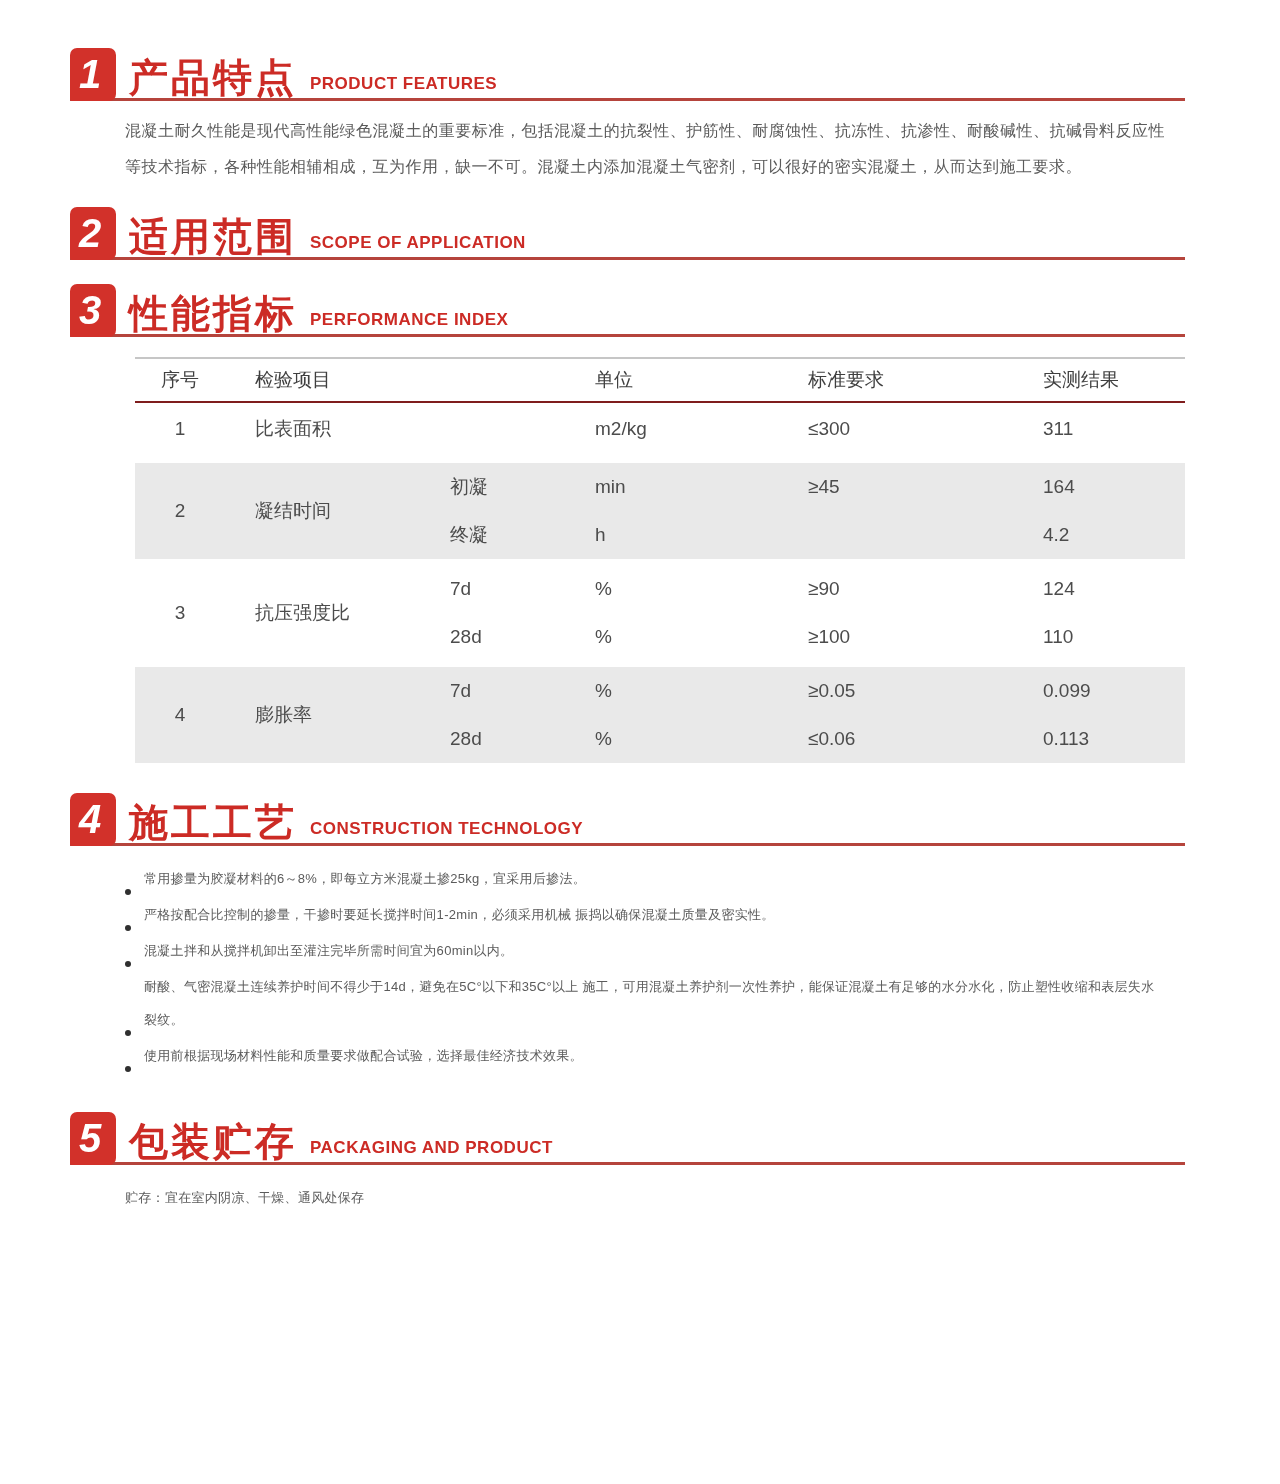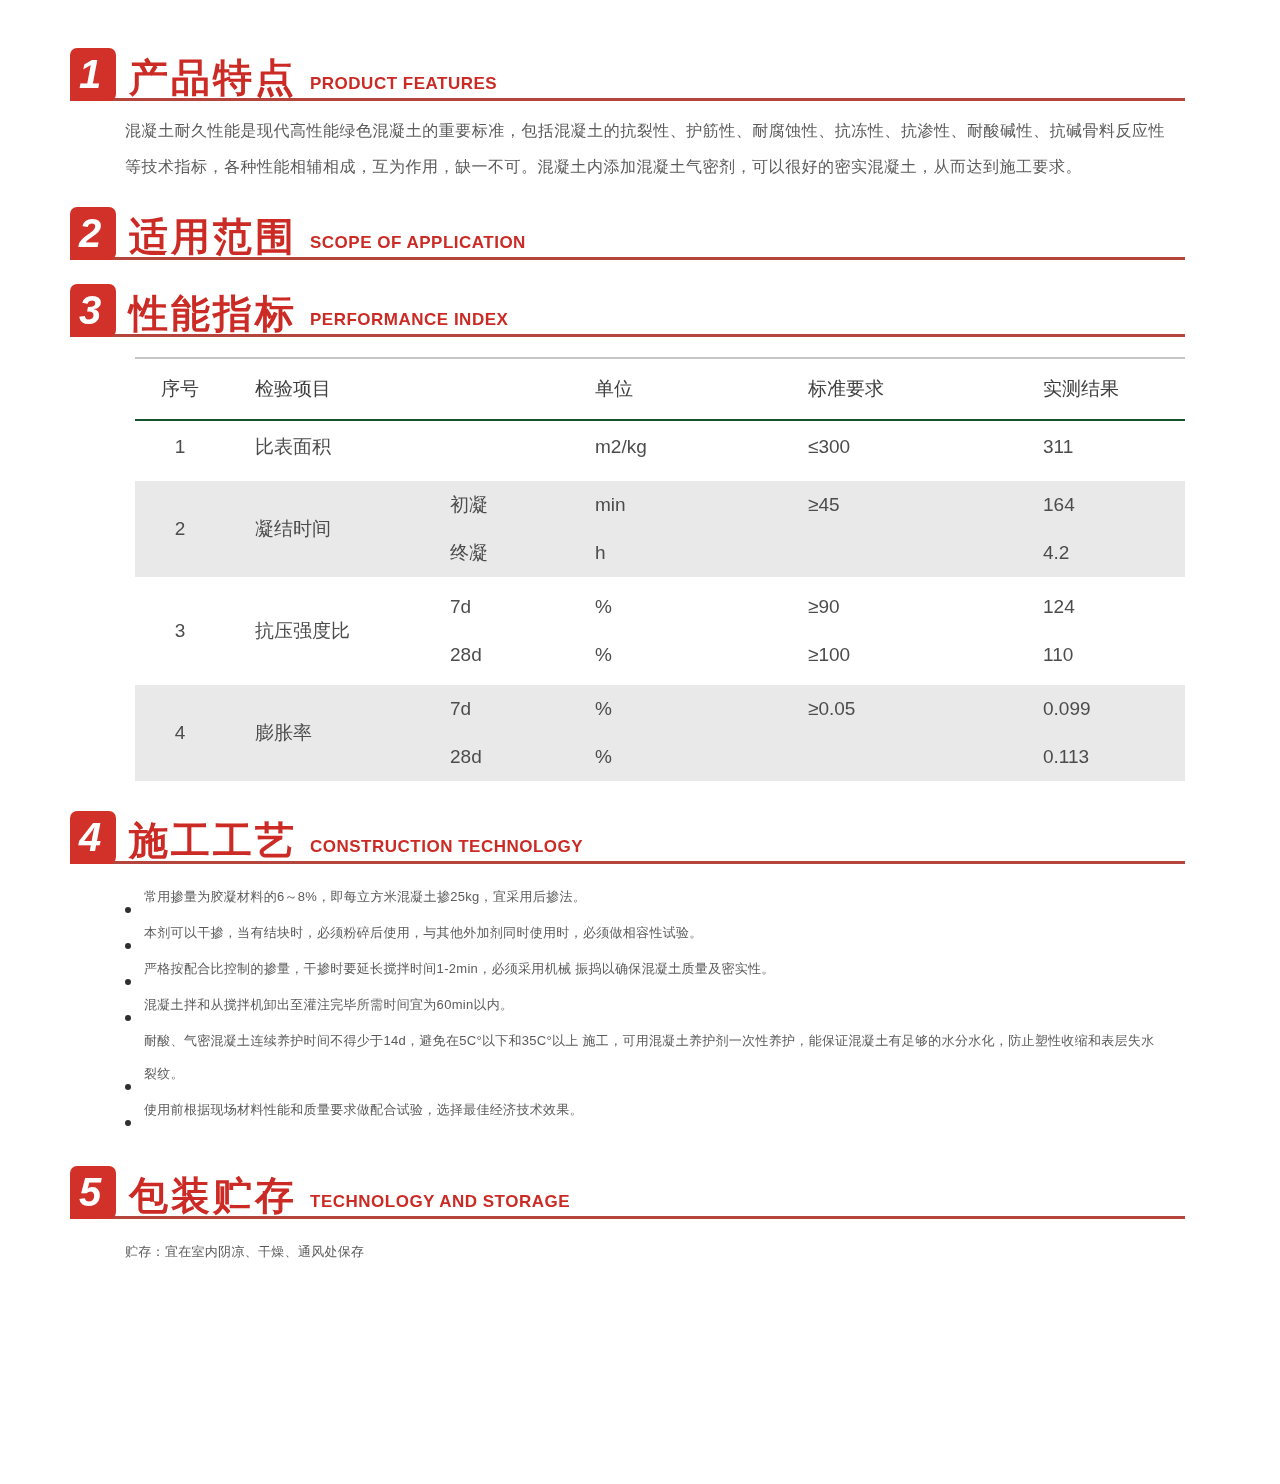--- a/index.html
+++ b/index.html
@@ -60,23 +60,23 @@
   .dot{flex:none;width:6px;height:6px;border-radius:50%;background:#2f2f2f;margin:14px 13px 0 0;}
   .btext{flex:1;letter-spacing:.3px;}
 
   
   .ptable{width:1050px;margin:20px 0 0 65px;font-size:19px;color:var(--table-text);}
   .t-head,.t-row{
     display:grid;
     grid-template-columns:90px 225px 145px 213px 235px 142px;
   }
   .t-head{
-    height:64px;align-items:center;
+    height:46px;align-items:center;
     border-top:2px solid #c6c6c6;
-    border-bottom:2px solid #14532d;
+    border-bottom:2px solid #7f1d1d;
     color:#3f3f3f;
   }
   .t-row.single{height:52px;align-items:center;margin-bottom:8px;}
   .t-row.merged{grid-template-rows:1fr 1fr;height:96px;margin-bottom:6px;}
   .t-row.shaded{background:var(--shade);}
   .cell{display:flex;align-items:center;}
   .c1{grid-column:1;justify-content:center;}
   .c2{grid-column:2;padding-left:30px;}
   .c3{grid-column:3;}
   .c4{grid-column:4;}
@@ -165,42 +165,39 @@
 
       <div class="t-row merged shaded">
         <div class="cell c1 span2">4</div>
         <div class="cell c2 span2">膨胀率</div>
         <div class="cell c3 r1">7d</div>
         <div class="cell c4 r1">%</div>
         <div class="cell c5 r1">≥0.05</div>
         <div class="cell c6 r1">0.099</div>
         <div class="cell c3 r2">28d</div>
         <div class="cell c4 r2">%</div>
+        <div class="cell c5 r2">≤0.06</div>
         <div class="cell c6 r2">0.113</div>
       </div>
     </div>
   </div>
 
   <div class="section sec4">
     <div class="sec-header">
       <div class="sec-num">4</div>
       <div class="sec-title">施工工艺</div>
       <div class="sec-sub">CONSTRUCTION TECHNOLOGY</div>
     </div>
     <ul class="bullets">
       <li class="bullet">
           <span class="dot"></span>
           <span class="btext">常用掺量为胶凝材料的6～8%，即每立方米混凝土掺25kg，宜采用后掺法。</span>
         </li>
       <li class="bullet">
           <span class="dot"></span>
-          <span class="btext">本剂可以干掺，当有结块时，必须粉碎后使用，与其他外加剂同时使用时，必须做相容性试验。</span>
-        </li>
-      <li class="bullet">
-          <span class="dot"></span>
           <span class="btext">严格按配合比控制的掺量，干掺时要延长搅拌时间1-2min，必须采用机械 振捣以确保混凝土质量及密实性。</span>
         </li>
       <li class="bullet">
           <span class="dot"></span>
           <span class="btext">混凝土拌和从搅拌机卸出至灌注完毕所需时间宜为60min以内。</span>
         </li>
       <li class="bullet">
           <span class="dot"></span>
           <span class="btext">耐酸、气密混凝土连续养护时间不得少于14d，避免在5C°以下和35C°以上 施工，可用混凝土养护剂一次性养护，能保证混凝土有足够的水分水化，防止塑性收缩和表层失水裂纹。</span>
         </li>
@@ -208,21 +205,21 @@
           <span class="dot"></span>
           <span class="btext">使用前根据现场材料性能和质量要求做配合试验，选择最佳经济技术效果。</span>
         </li>
     </ul>
   </div>
 
   <div class="section sec5">
     <div class="sec-header">
       <div class="sec-num">5</div>
       <div class="sec-title">包装贮存</div>
-      <div class="sec-sub">TECHNOLOGY AND STORAGE</div>
+      <div class="sec-sub">PACKAGING AND PRODUCT</div>
     </div>
     <ul class="bullets">
       <li class="bullet">
           <span class="btext">贮存：宜在室内阴凉、干燥、通风处保存</span>
         </li>
     </ul>
   </div>
 
 </div>
 

